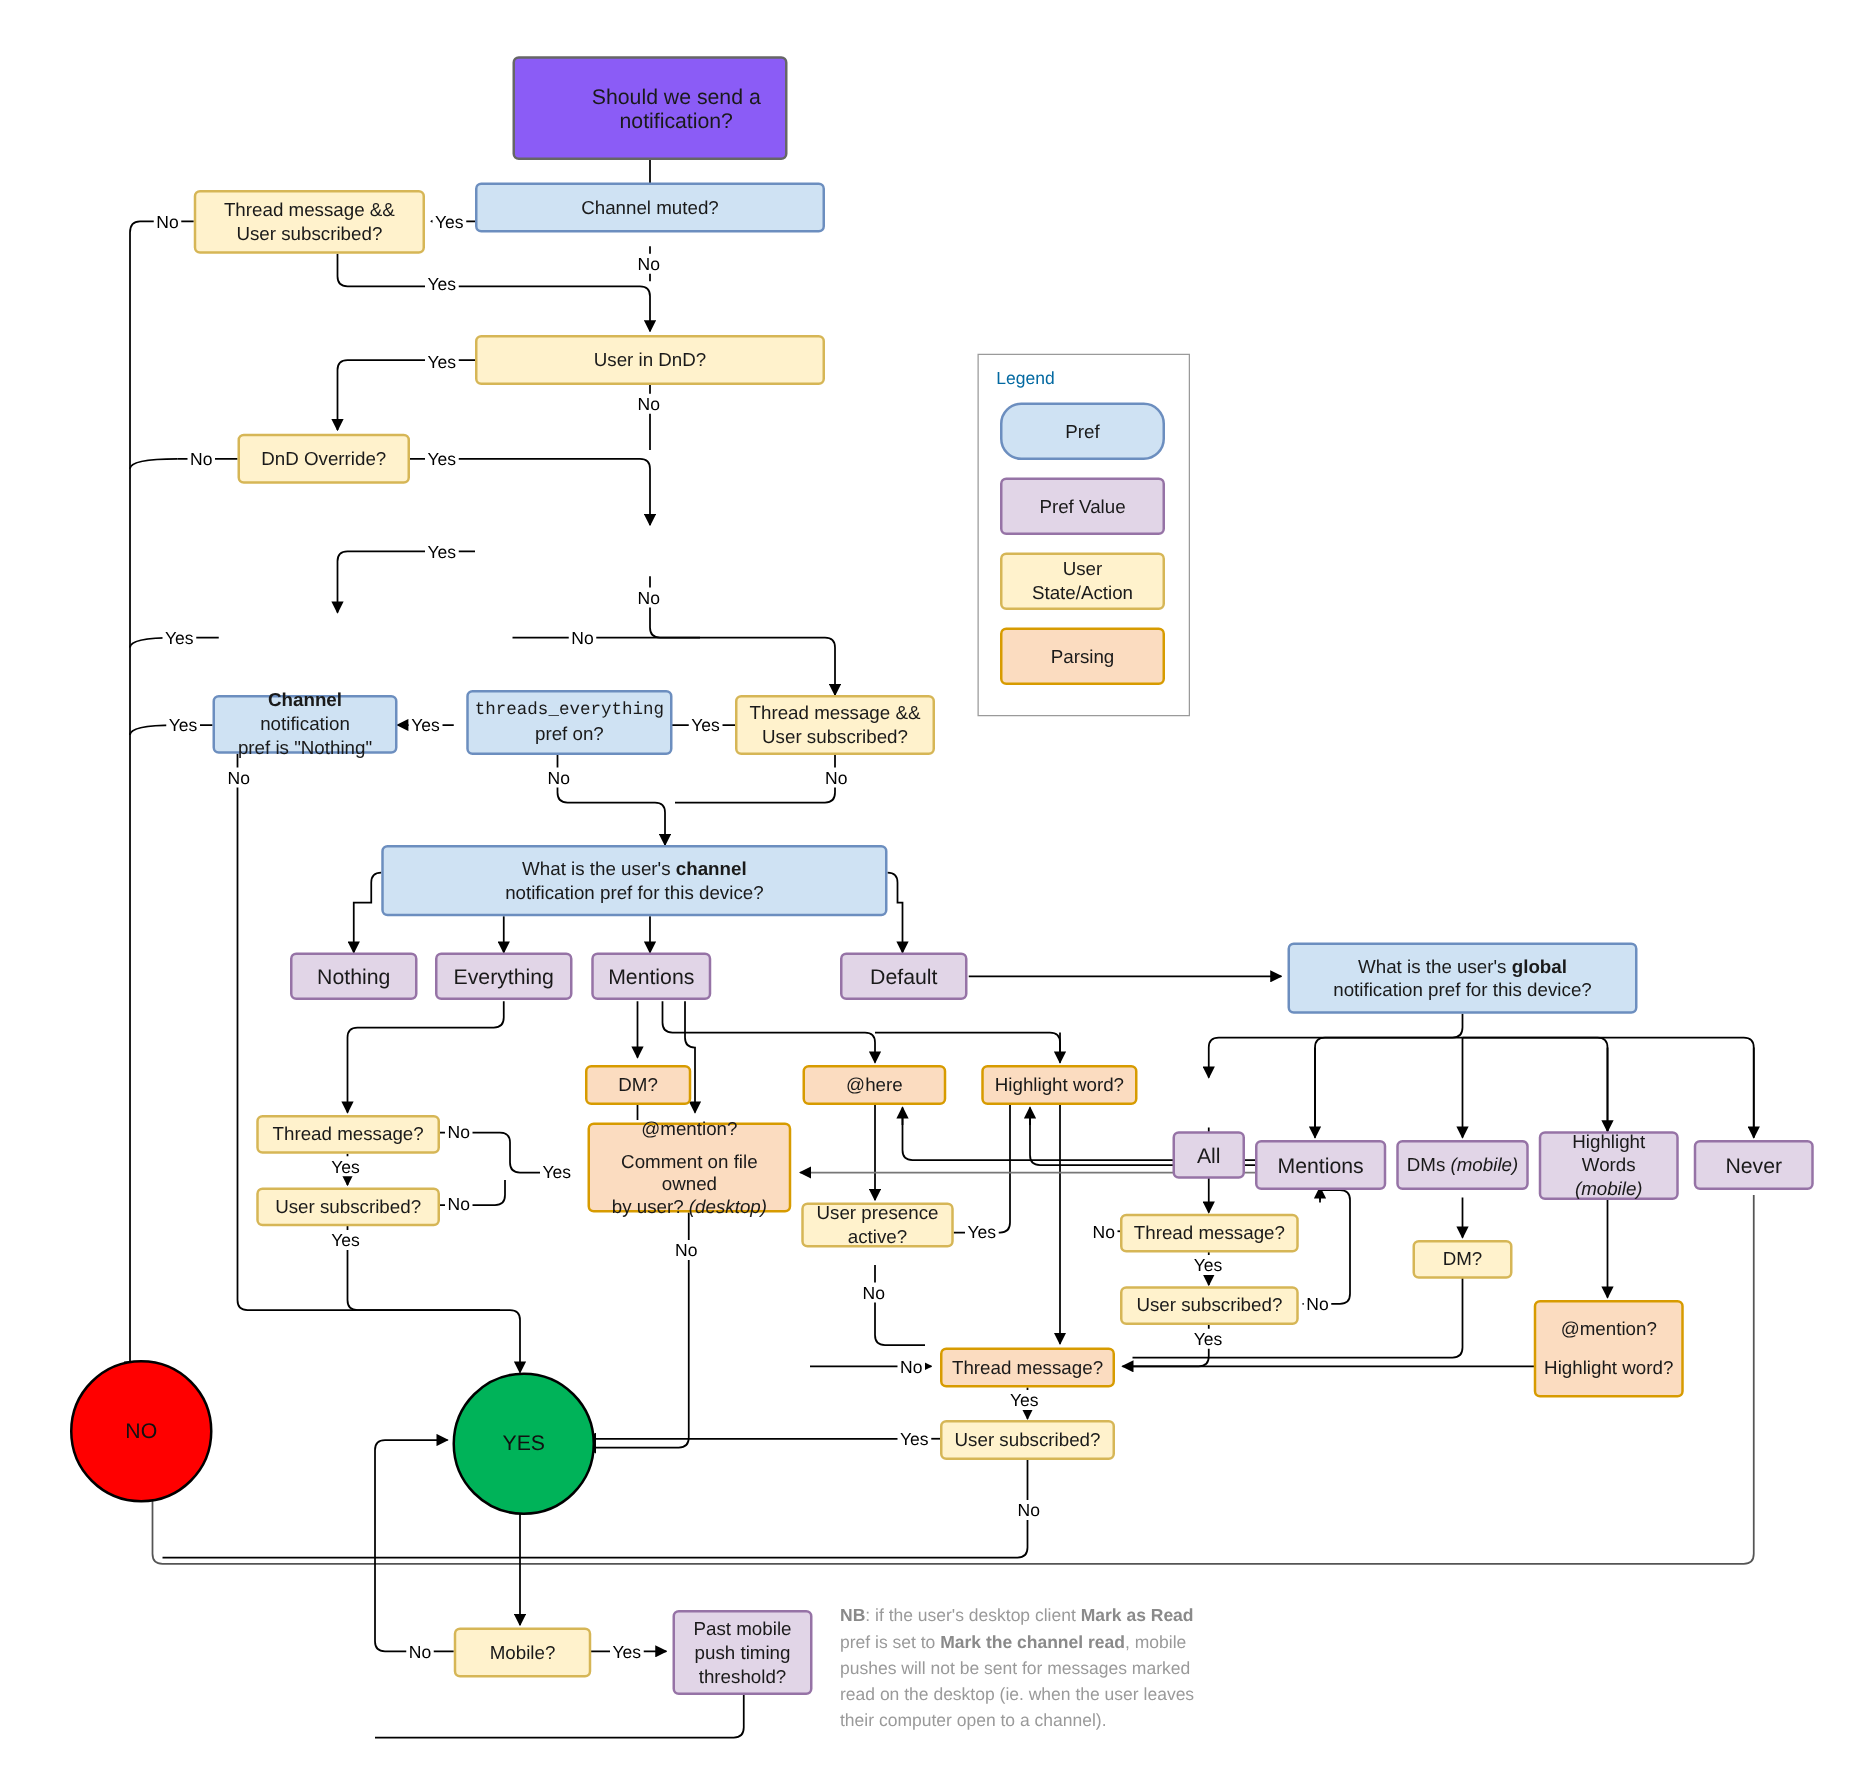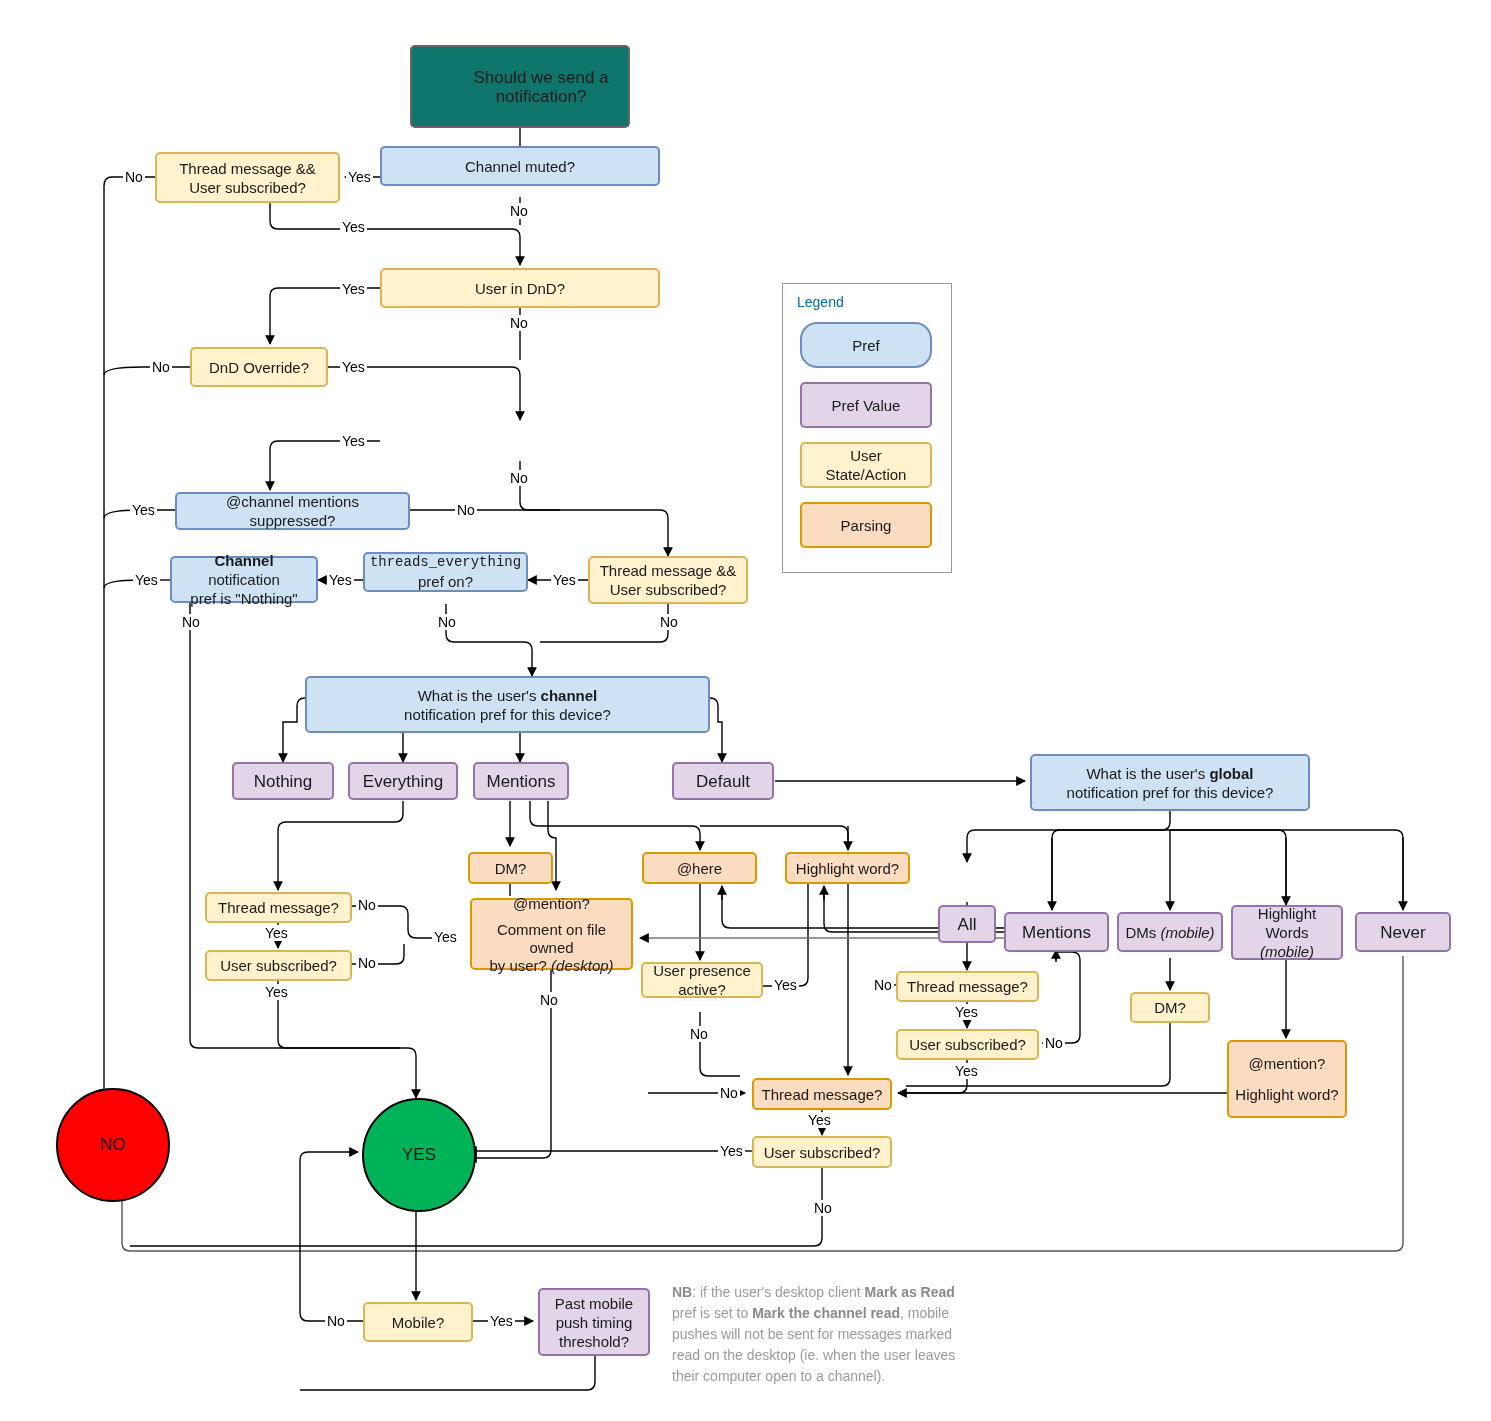--- a/index.html
+++ b/index.html
@@ -2,21 +2,21 @@
 <html><head>
 <meta charset="utf-8">
 <style>
   html,body{margin:0;padding:0;background:#ffffff;}
   body{font-family:"Liberation Sans",sans-serif;}
   #canvas{position:relative;width:1491px;height:1421px;background:#fff;overflow:hidden;}
   svg#wires{position:absolute;left:0;top:0;width:1491px;height:1421px;pointer-events:none;}
   .node{position:absolute;box-sizing:border-box;display:flex;align-items:center;justify-content:center;
         text-align:center;border-radius:5px;border-width:2px;border-style:solid;
         font-size:15px;line-height:19px;color:#1a1a1a;padding:2px 6px;}
-  .n-start{background:#0f766e;border-color:#666666;padding-left:48px;}
+  .n-start{background:#8b5cf6;border-color:#666666;padding-left:48px;}
   .n-pref{background:#cfe2f3;border-color:#6c8ebf;}
   .n-prefval{background:#e1d5e7;border-color:#9673a6;}
   .n-user{background:#fff2cc;border-color:#d6b656;}
   .n-parse{background:#fbdcc0;border-color:#d79b00;}
   .circle{position:absolute;border-radius:50%;display:flex;align-items:center;justify-content:center;
           font-size:17px;border:2px solid #000;}
   .c-no{background:#ff0000;color:#111;}
   .c-yes{background:#00b359;color:#111;}
   .elabel{position:absolute;font-size:14px;color:#000;background:#fff;padding:0 2px;white-space:nowrap;}
   .legendbox{position:absolute;border:1px solid #9a9a9a;background:#fff;}
@@ -199,32 +199,29 @@
 
   <div class="node n-user" style="left:380px;top:268px;width:280px;height:40px;">
     <span>User in DnD?</span>
   </div>
 
   <div class="node n-user" style="left:190px;top:347px;width:138px;height:40px;">
     <span>DnD Override?</span>
   </div>
 
 
-  <div class="node n-pref" style="left:175px;top:492px;width:235px;height:38px;">
-    <span>@channel mentions suppressed?</span>
-  </div>
 
   <div class="node n-pref two-line" style="left:170px;top:556px;width:148px;height:47px;">
     <span>
       <b class="bd">Channel</b><span> notification</span>
     </span>
     <span>pref is "Nothing"</span>
   </div>
 
-  <div class="node n-pref two-line" style="left:363px;top:552px;width:165px;height:40px;">
+  <div class="node n-pref two-line" style="left:373px;top:552px;width:165px;height:52px;">
     <span class="mono">threads_everything</span>
     <span>pref on?</span>
   </div>
 
   <div class="node n-user two-line" style="left:588px;top:556px;width:160px;height:48px;">
     <span>Thread message &amp;&amp;</span>
     <span>User subscribed?</span>
   </div>
 
   <div class="node n-pref two-line" style="left:305px;top:676px;width:405px;height:57px;">

